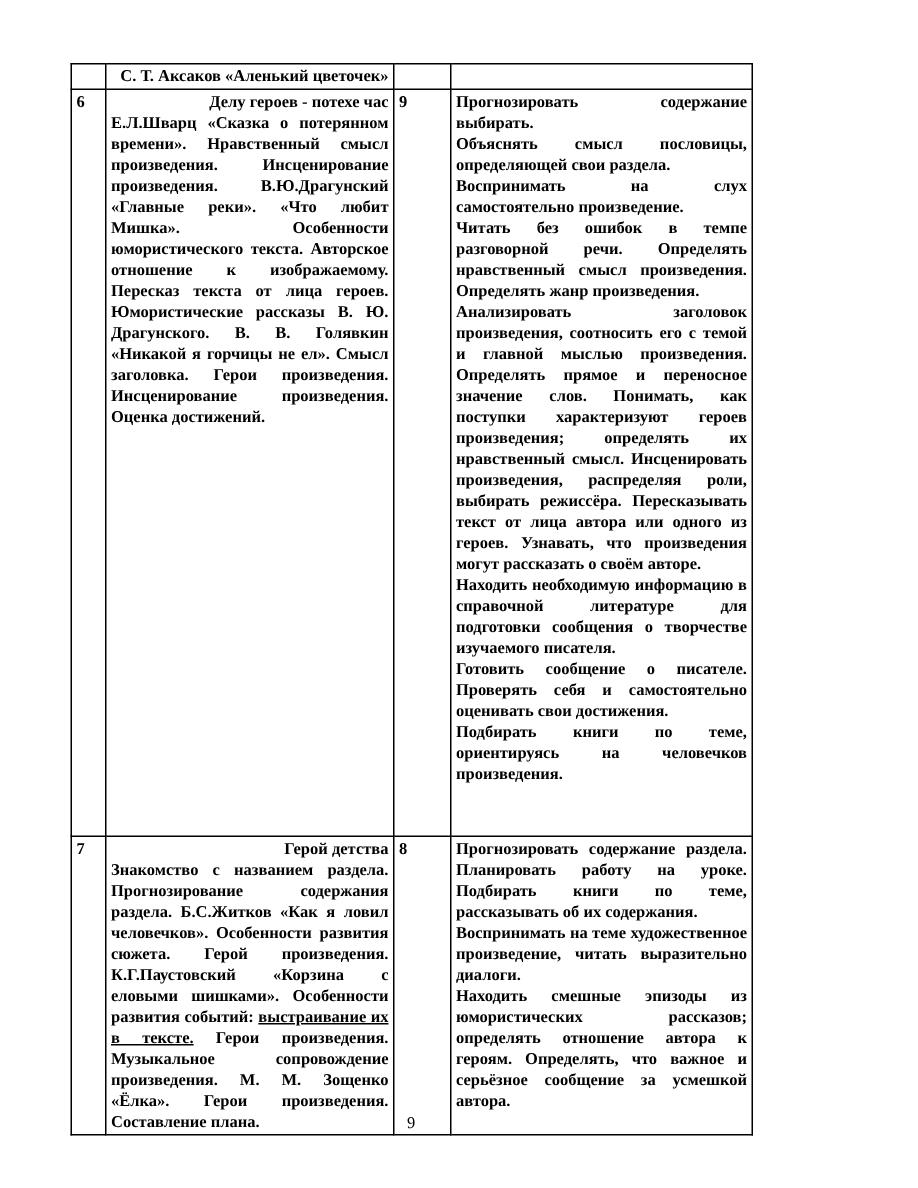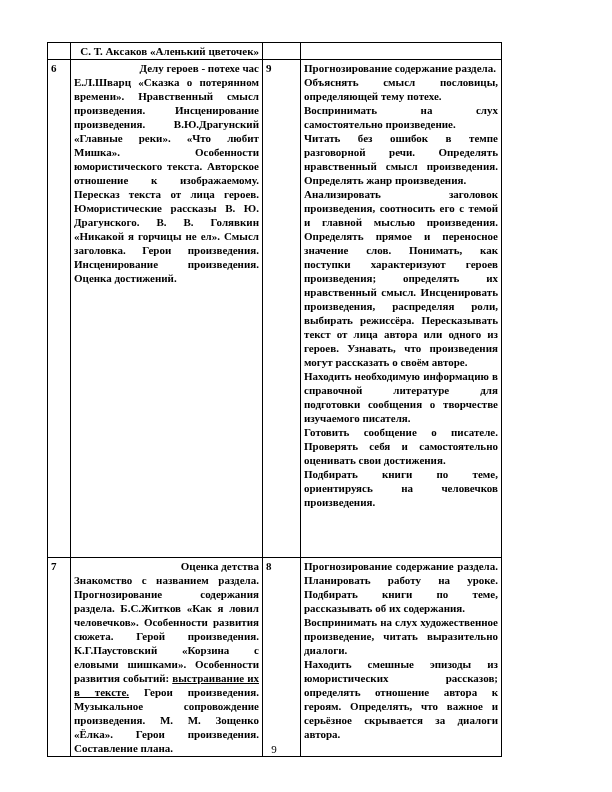--- a/index.html
+++ b/index.html
@@ -76,46 +76,46 @@
           <p>6</p>
         </td>
         <td>
           <p class="title-line">Делу героев - потехе час</p>
           <p class="just">Е.Л.Шварц «Сказка о потерянном времени». Нравственный смысл произведения. Инсценирование произведения. В.Ю.Драгунский «Главные реки». «Что любит Мишка». Особенности юмористического текста. Авторское отношение к изображаемому. Пересказ текста от лица героев. Юмористические рассказы В. Ю. Драгунского. В. В. Голявкин «Никакой я горчицы не ел». Смысл заголовка. Герои произведения. Инсценирование произведения. Оценка достижений.</p>
         </td>
         <td class="hours-cell">
           <p>9</p>
         </td>
         <td>
-          <p class="just">Прогнозирование содержание раздела.</p>
-          <p class="just">Объяснять смысл пословицы, определяющей тему потехе.</p>
+          <p class="just">Прогнозировать содержание выбирать.</p>
+          <p class="just">Объяснять смысл пословицы, определяющей свои раздела.</p>
           <p class="just">Воспринимать на слух самостоятельно произведение.</p>
           <p class="just">Читать без ошибок в темпе разговорной речи. Определять нравственный смысл произведения. Определять жанр произведения.</p>
           <p class="just">Анализировать заголовок произведения, соотносить его с темой и главной мыслью произведения. Определять прямое и переносное значение слов. Понимать, как поступки характеризуют героев произведения; определять их нравственный смысл. Инсценировать произведения, распределяя роли, выбирать режиссёра. Пересказывать текст от лица автора или одного из героев. Узнавать, что произведения могут рассказать о своём авторе.</p>
           <p class="just">Находить необходимую информацию в справочной литературе для подготовки сообщения о творчестве изучаемого писателя.</p>
           <p class="just">Готовить сообщение о писателе. Проверять себя и самостоятельно оценивать свои достижения.</p>
           <p class="just">Подбирать книги по теме, ориентируясь на человечков произведения.</p>
         </td>
       </tr>
 
       <tr class="row-7">
         <td class="num-cell">
           <p>7</p>
         </td>
         <td>
-          <p class="title-line">Оценка детства</p>
+          <p class="title-line">Герой детства</p>
           <p class="just"><span>Знакомство с названием раздела. Прогнозирование содержания раздела. Б.С.Житков «Как я ловил человечков». Особенности развития сюжета. Герой произведения. К.Г.Паустовский «Корзина с еловыми шишками». Особенности развития событий: </span><span class="u">выстраивание их в тексте.</span><span> Герои произведения. Музыкальное сопровождение произведения. М. М. Зощенко «Ёлка». Герои произведения. Составление плана.</span></p>
         </td>
         <td class="hours-cell">
           <p>8</p>
         </td>
         <td>
-          <p class="just">Прогнозирование содержание раздела. Планировать работу на уроке. Подбирать книги по теме, рассказывать об их содержания.</p>
-          <p class="just">Воспринимать на слух художественное произведение, читать выразительно диалоги.</p>
-          <p class="just">Находить смешные эпизоды из юмористических рассказов; определять отношение автора к героям. Определять, что важное и серьёзное скрывается за диалоги автора.</p>
+          <p class="just">Прогнозировать содержание раздела. Планировать работу на уроке. Подбирать книги по теме, рассказывать об их содержания.</p>
+          <p class="just">Воспринимать на теме художественное произведение, читать выразительно диалоги.</p>
+          <p class="just">Находить смешные эпизоды из юмористических рассказов; определять отношение автора к героям. Определять, что важное и серьёзное сообщение за усмешкой автора.</p>
         </td>
       </tr>
 
     </tbody>
   </table>
 
   <div class="footer-num">9</div>
 
 </div>
 

